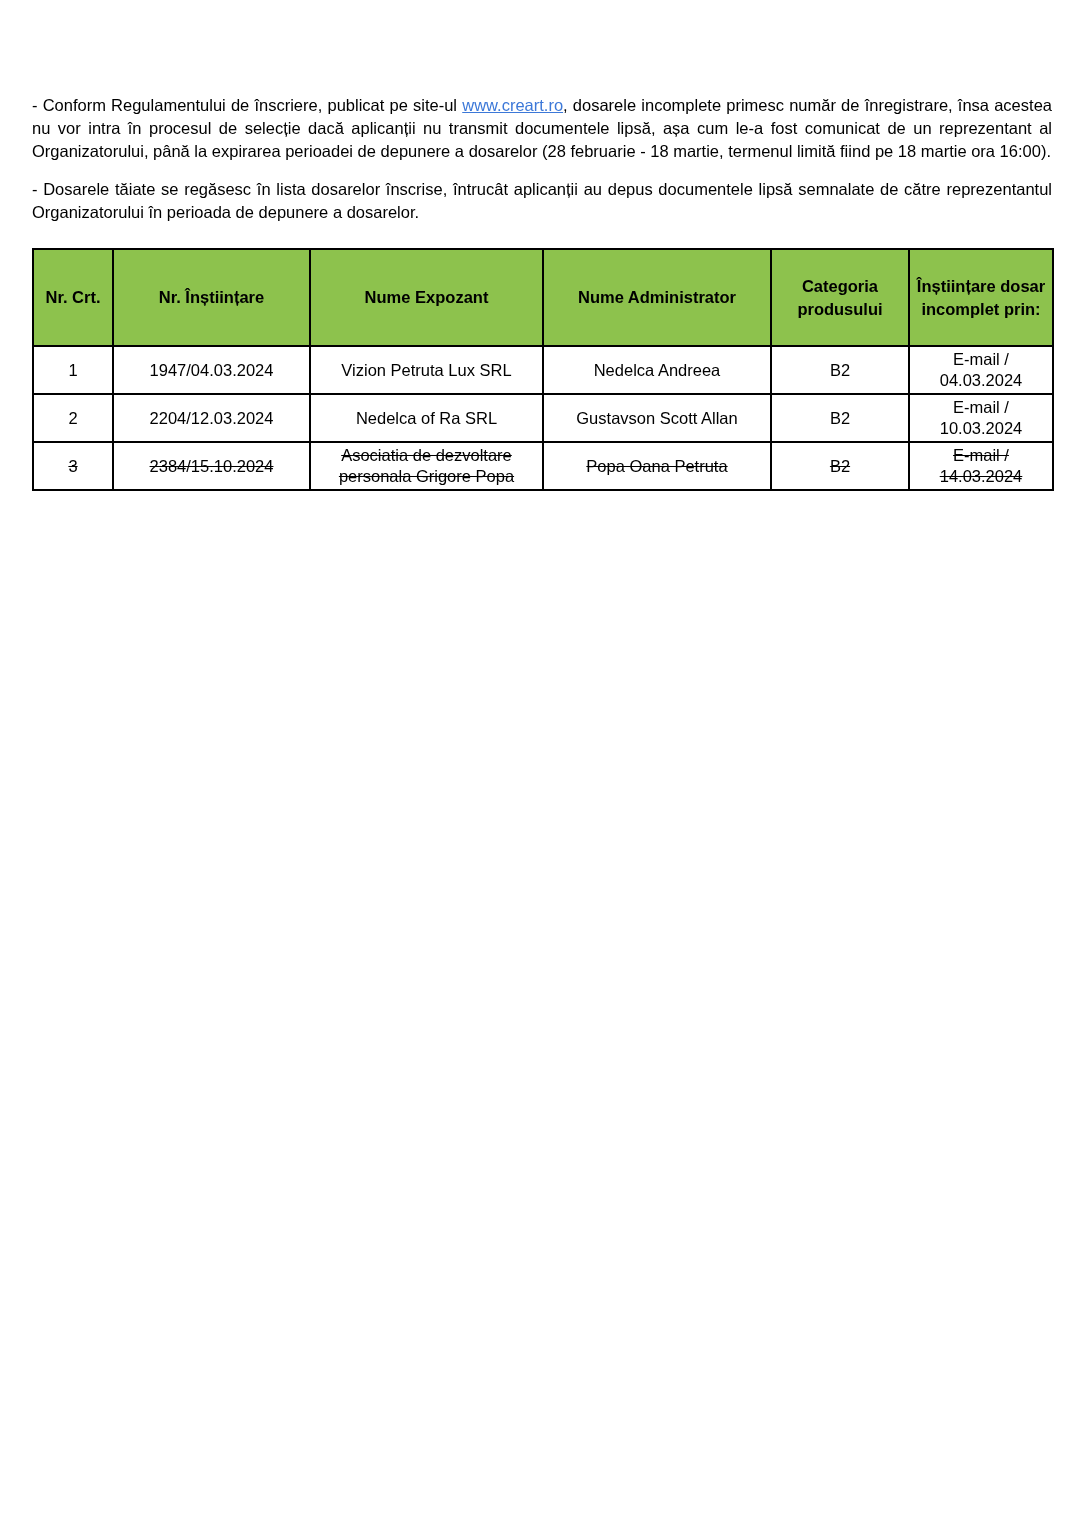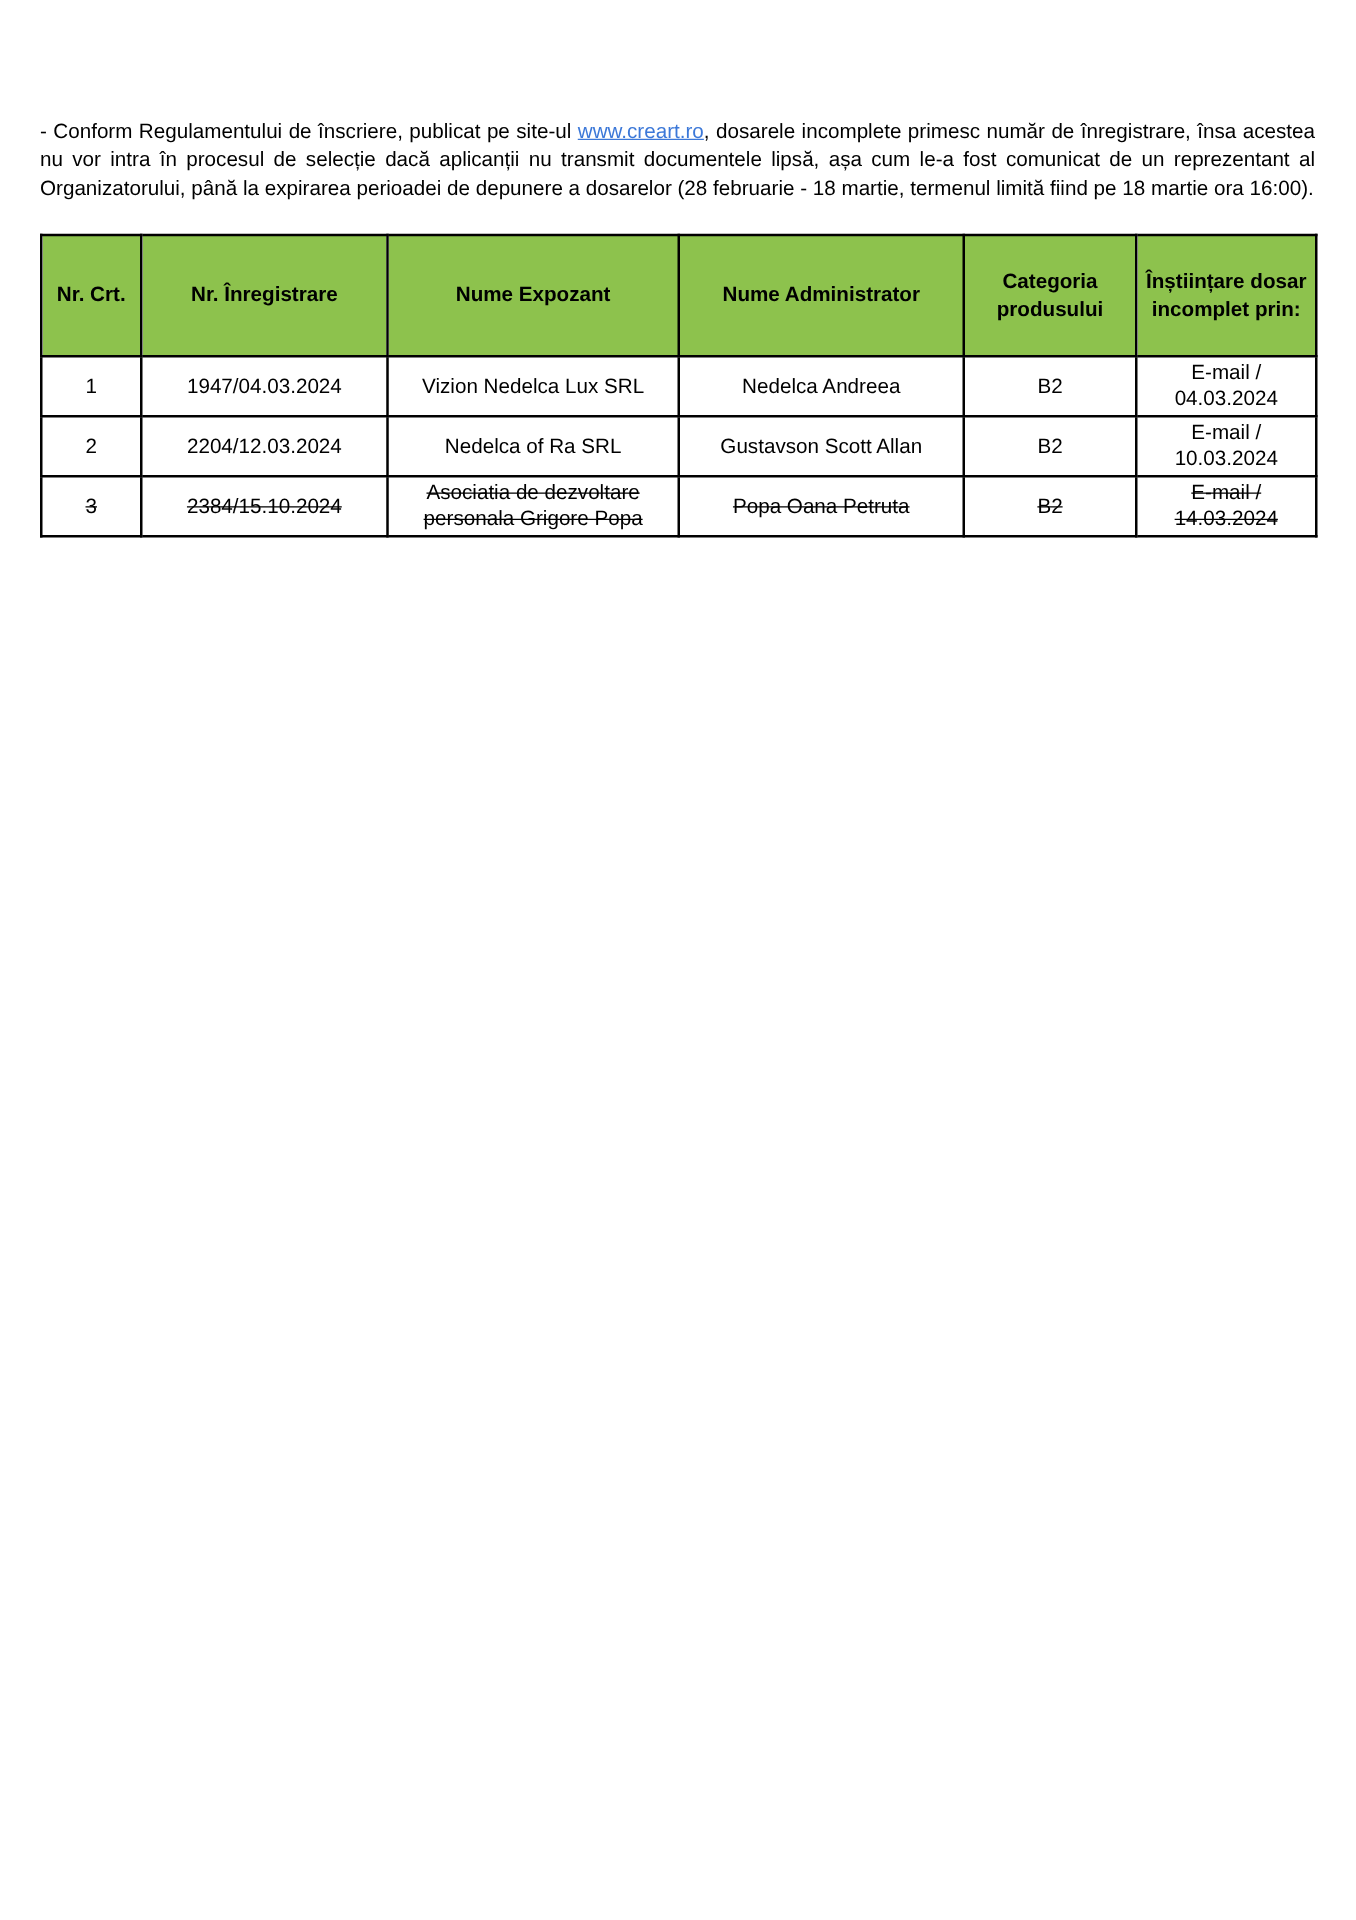--- a/index.html
+++ b/index.html
@@ -72,45 +72,46 @@
 </style>
 </head>
 <body>
 
 <div class="page">
 
   <p class="para">
     <span>- Conform Regulamentului de înscriere, publicat pe site-ul </span><a class="doc-link">www.creart.ro</a><span>, dosarele incomplete primesc număr de înregistrare, însa acestea nu vor intra în procesul de selecție dacă aplicanții nu transmit documentele lipsă, așa cum le-a fost comunicat de un reprezentant al Organizatorului, până la expirarea perioadei de depunere a dosarelor (28 februarie - 18 martie, termenul limită fiind pe 18 martie ora 16:00).</span>
   </p>
 
+  <p class="para second">- Dosarele tăiate se regăsesc în lista dosarelor înscrise, întrucât aplicanții au depus documentele lipsă semnalate de către reprezentantul Organizatorului în perioada de depunere a dosarelor.</p>
 
   <table class="dosare">
     <colgroup>
       <col style="width:80px">
       <col style="width:197px">
       <col style="width:233px">
       <col style="width:228px">
       <col style="width:138px">
       <col style="width:144px">
     </colgroup>
     <thead>
       <tr>
         <th>Nr. Crt.</th>
-        <th>Nr. Înregistrare</th>
+        <th>Nr. Înștiințare</th>
         <th>Nume Expozant</th>
         <th>Nume Administrator</th>
         <th>Categoria produsului</th>
         <th>Înștiințare dosar incomplet prin:</th>
       </tr>
     </thead>
     <tbody>
       <tr>
         <td>1</td>
         <td>1947/04.03.2024</td>
-        <td>Vizion Nedelca Lux SRL</td>
+        <td>Vizion Petruta Lux SRL</td>
         <td>Nedelca Andreea</td>
         <td>B2</td>
         <td>E-mail / 04.03.2024</td>
       </tr>
       <tr>
         <td>2</td>
         <td>2204/12.03.2024</td>
         <td>Nedelca of Ra SRL</td>
         <td>Gustavson Scott Allan</td>
         <td>B2</td>

